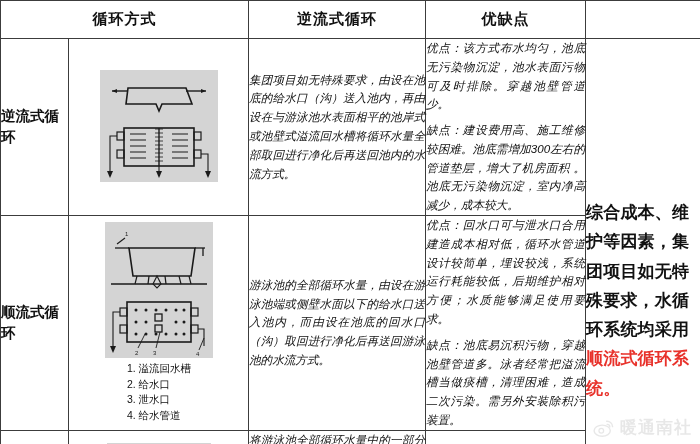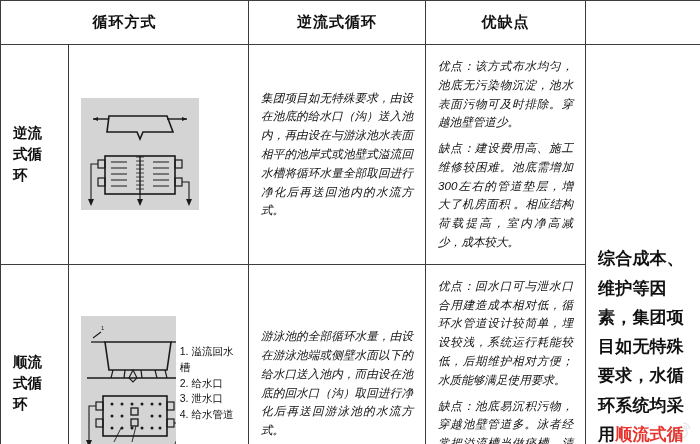--- a/index.html
+++ b/index.html
@@ -25,21 +25,21 @@
   table.main {
     border-collapse: collapse;
     table-layout: fixed;
     width: 700px;
     height: 444px;
   }
 
   table.main td, table.main th {
     border: 1px solid #3c3c3c;
     vertical-align: middle;
-    padding: 12px;
+    padding: 0;
     box-sizing: border-box;
     margin-top: 44px;
   }
 
   
   table.main tr > td:first-child,
   table.main tr > th:first-child { border-left: 1px solid #3c3c3c; }
 
   .hdr {
     text-align: center;
@@ -63,20 +63,21 @@
 
   .figcell {
     width: 180px;
     padding: 6px 4px;
   }
   .figwrap {
     display: flex;
     align-items: center;
     justify-content: flex-start;
     gap: 3px;
+    flex-direction: column;
   }
   .figbox {
     background: #d4d4d4;
     position: relative;
     overflow: hidden;
   }
   .figbox svg { display: block; }
 
   .notes {
     font-size: 10.5px;
@@ -216,21 +217,21 @@
             </svg>
           </div>
           <div class="notes"></div>
         </div>
       </td>
       <td class="bodytext col-principle">
         <p>集团项目如无特殊要求，由设在池底的给水口（沟）送入池内，再由设在与游泳池水表面相平的池岸式或池壁式溢流回水槽将循环水量全部取回进行净化后再送回池内的水流方式。</p>
       </td>
       <td class="bodytext col-pros">
         <p>优点：该方式布水均匀，池底无污染物沉淀，池水表面污物可及时排除。穿越池壁管道少。</p>
-        <p>缺点：建设费用高、施工维修较困难。池底需增加300左右的管道垫层，增大了机房面积 。相应结构荷载提高，室内净高减少，成本较大。</p>
+        <p>缺点：建设费用高、施工维修较困难。池底需增加300左右的管道垫层，增大了机房面积 。池底无污染物沉淀，室内净高减少，成本较大。</p>
       </td>
       <td class="col-summary" rowspan="3">
         <div class="summary-text">
           <span>综合成本、维护等因素，集团项目如无特殊要求，水循环系统均采用</span><span class="summary-red">顺流式循环系统。</span>
         </div>
       </td>
     </tr>
 
     <tr>
       <td class="rowlabel">顺流式循环</td>
@@ -369,15 +370,16 @@
   </tbody>
     </table>
 
   <div class="watermark">
     <svg class="wm-logo" viewBox="0 0 24 20">
       <ellipse cx="10" cy="13" rx="9" ry="6.2" fill="none" stroke="#777" stroke-width="1.6"></ellipse>
       <circle cx="9" cy="13" r="2.6" fill="none" stroke="#777" stroke-width="1.4"></circle>
       <path d="M15 2.5 A6 6 0 0 1 21.5 8.5" fill="none" stroke="#777" stroke-width="1.6" stroke-linecap="round"></path>
       <path d="M15.5 6 A3 3 0 0 1 18.5 9" fill="none" stroke="#777" stroke-width="1.5" stroke-linecap="round"></path>
     </svg>
+    <span class="wm-text">暖通南社</span>
   </div>
 
 </div>
 
 </body></html>

